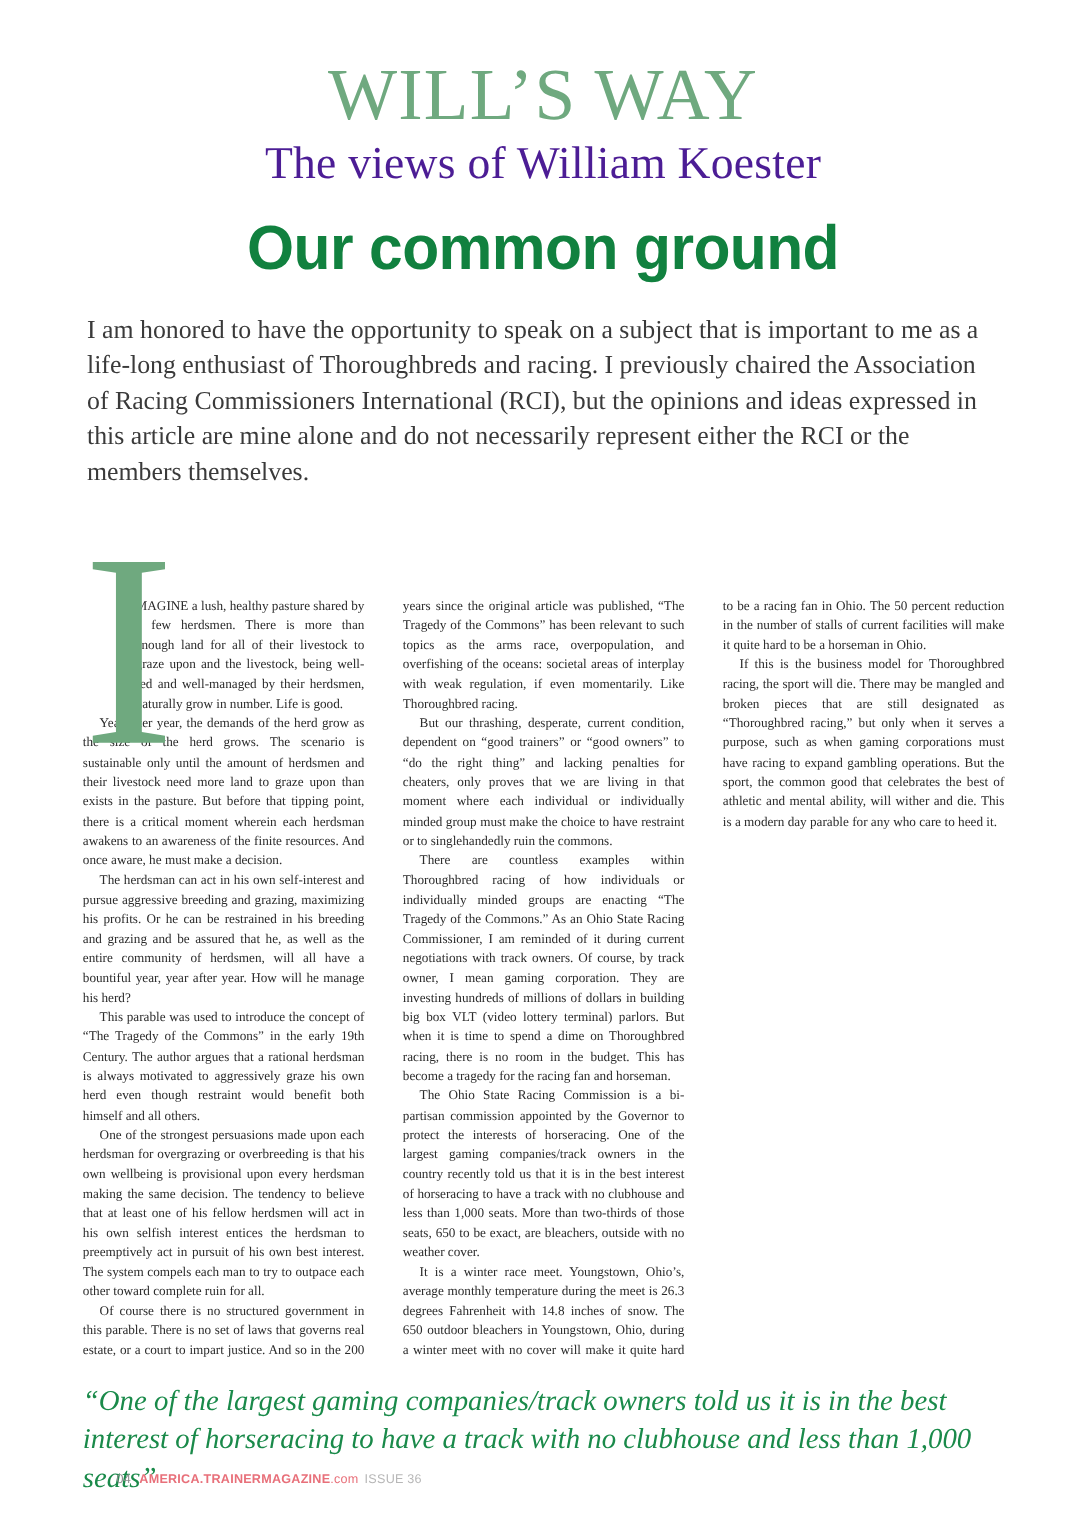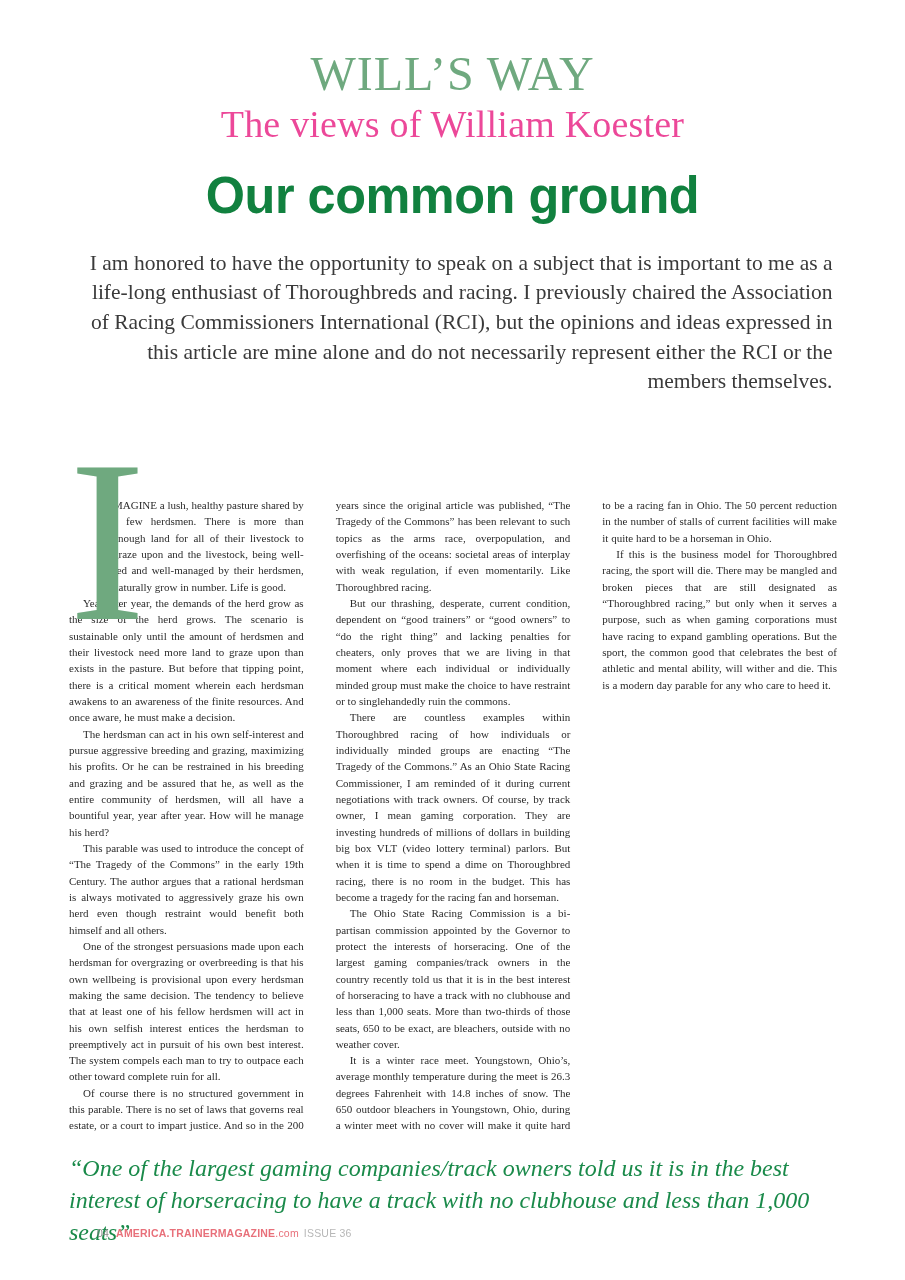--- a/index.html
+++ b/index.html
@@ -22,52 +22,52 @@
     padding: 0;
   }
 
   
   .masthead {
     text-align: center;
     padding-top: 52px;
   }
   .kicker {
     font-family: "Liberation Serif", serif;
-    font-size: 48px;
+    font-size: 61px;
     line-height: 0.92;
     letter-spacing: 1px;
     color: #6fa97f;
     font-weight: 400;
     margin: 0;
   }
   .subhead {
     font-family: "Liberation Serif", serif;
     font-size: 38px;
     line-height: 1.1;
-    color: #ec4899;
+    color: #4c1d95;
     font-weight: 400;
     margin: 8px 0 16px 0;
     letter-spacing: 0.2px;
   }
   .headline {
     font-family: "Liberation Sans Narrow", "Liberation Sans", sans-serif;
     font-size: 52px;
     line-height: 1.05;
     font-weight: 700;
     color: #11813f;
     margin: 22px 0 0 0;
     letter-spacing: -0.5px;
     transform: scaleX(0.97);
   }
 
   
   .deck {
     margin: 26px auto 0 auto;
     width: 760px;
-    text-align: right;
+    text-align: left;
     font-family: "Liberation Serif", serif;
     font-size: 21.5px;
     line-height: 1.38;
     color: #3a3a3a;
   }
 
   
   .body-area {
     position: absolute;
     left: 69px;

